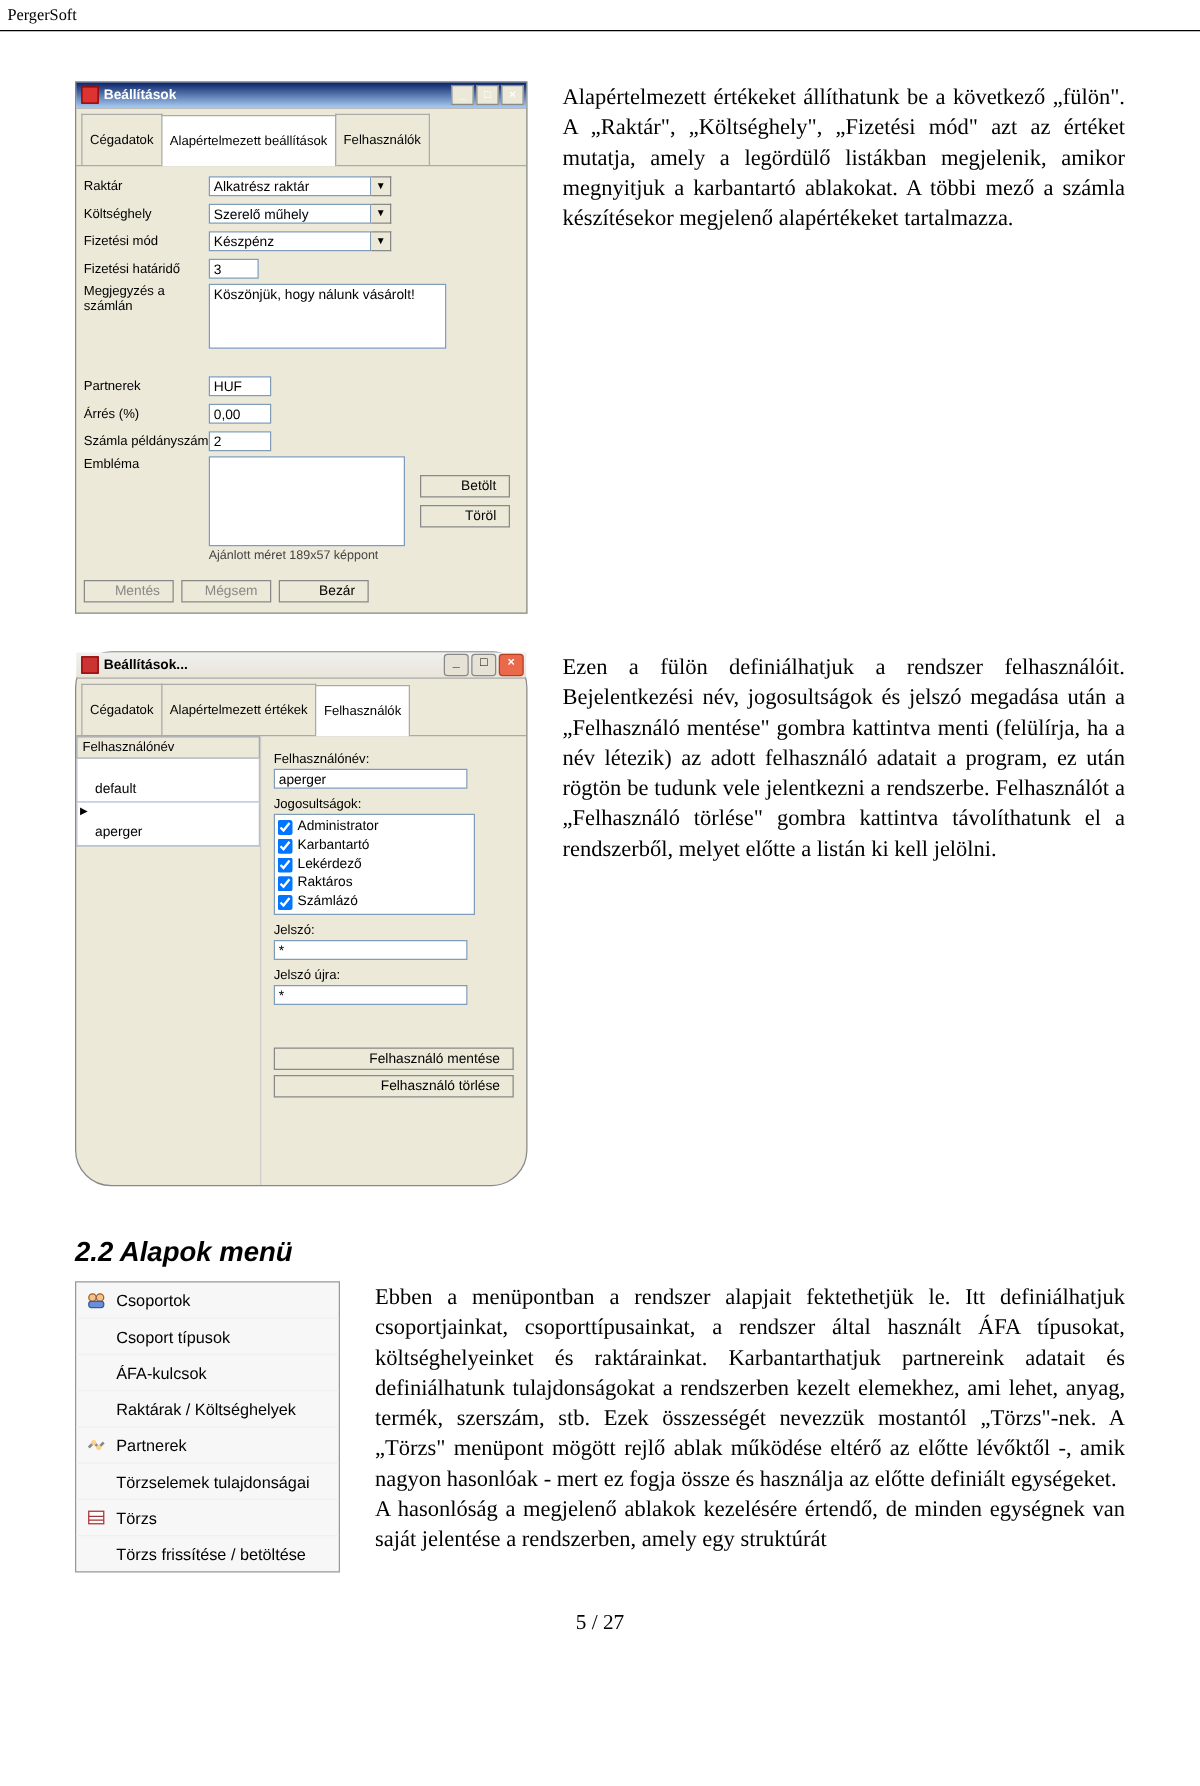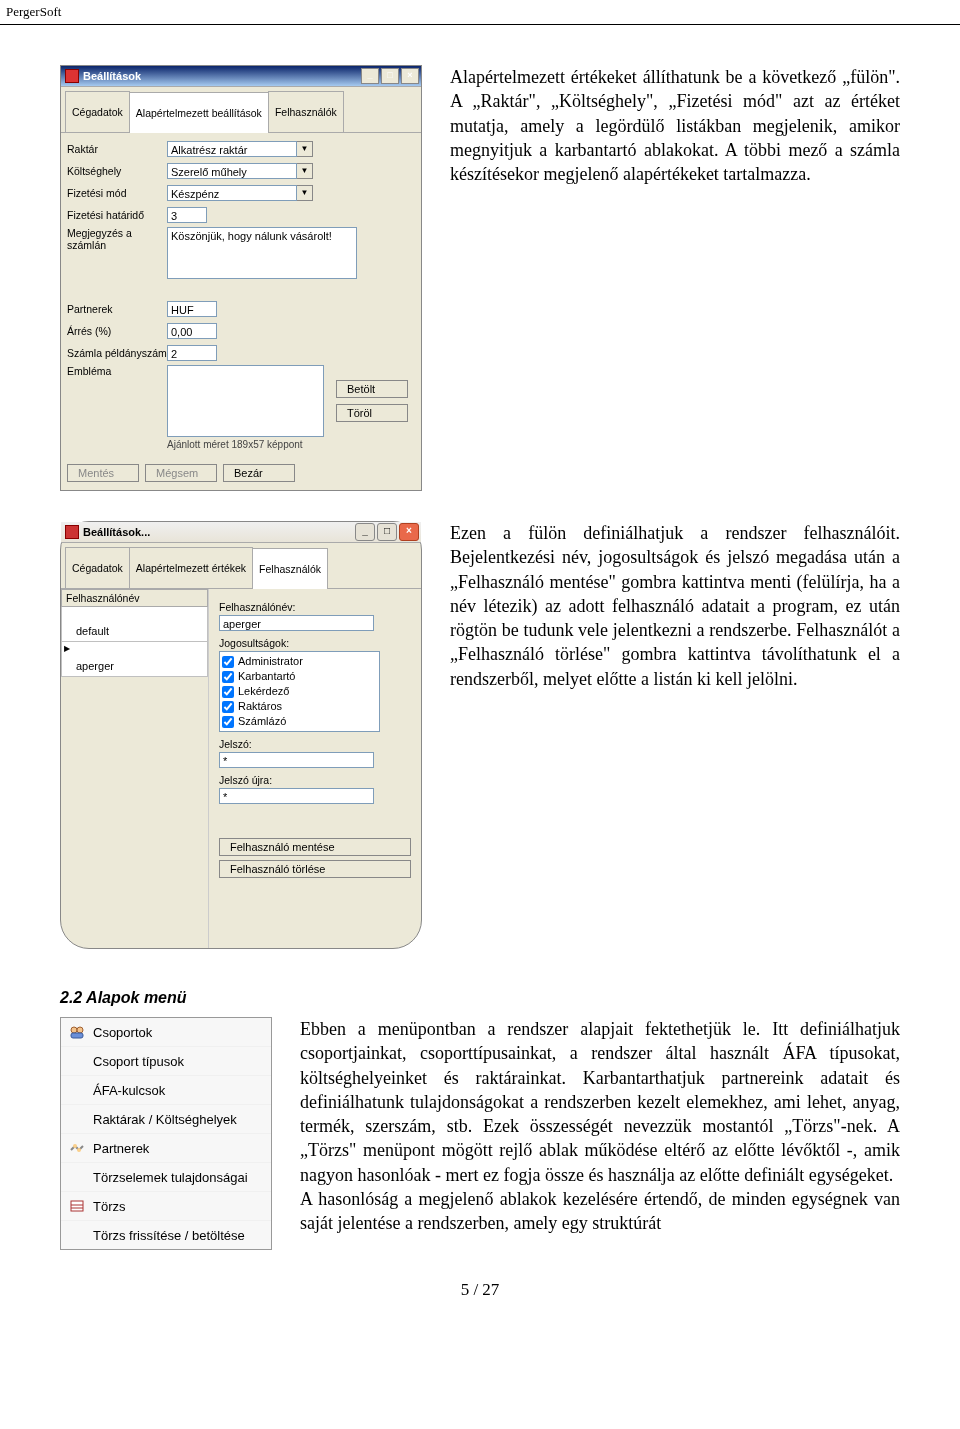--- a/index.html
+++ b/index.html
@@ -145,21 +145,21 @@
     font-size: 8px;
     line-height: 14px;
   }
   .btn {
     background: #ece9d8;
     border: 1px solid #888;
     padding: 2px 10px;
     font-family: Tahoma, Arial, sans-serif;
     font-size: 11px;
     min-width: 50px;
-    text-align: left;
+    text-align: right;
   }
   .btn.disabled { color: #888; }
   .textarea {
     background: #fff;
     border: 1px solid #7f9db9;
     width: 190px;
     height: 52px;
     padding: 2px 3px;
     font-family: Tahoma, Arial, sans-serif;
     font-size: 11px;
@@ -239,21 +239,21 @@
   .ck input { margin: 0; width: 12px; height: 12px; }
   .btn-wide {
     width: 170px;
     margin: 4px auto;
     display: block;
   }
   .section-heading {
     font-family: Arial, Helvetica, sans-serif;
     font-style: italic;
     font-weight: bold;
-    font-size: 16px;
+    font-size: 22px;
     margin: 40px 0 10px 0;
   }
   
   .menu-list {
     width: 210px;
     background: #f7f7f7;
     border: 1px solid #999;
     font-family: Tahoma, Arial, sans-serif;
     font-size: 13px;
   }

